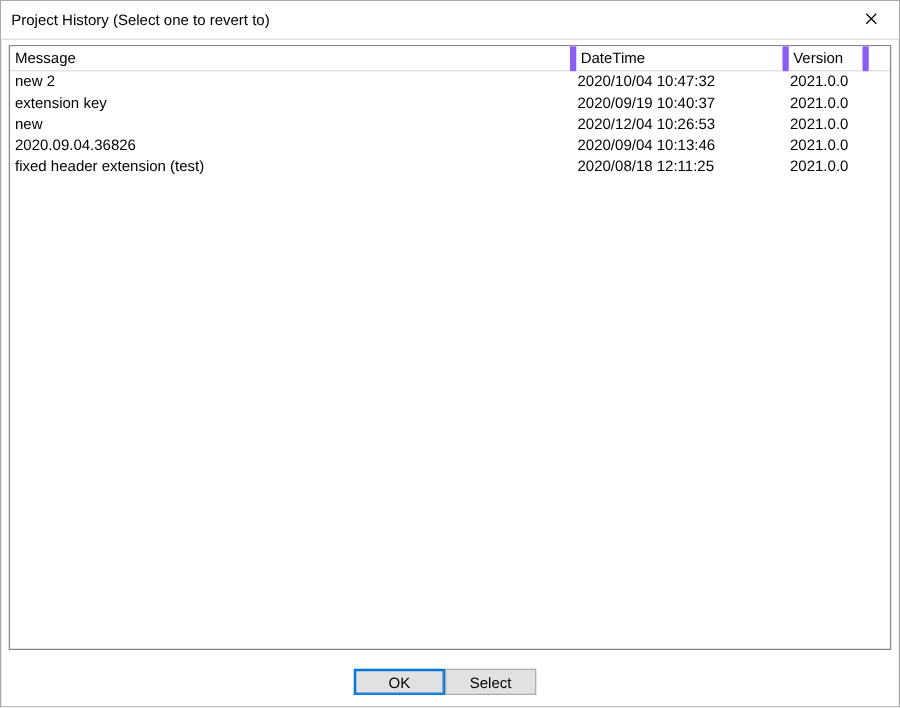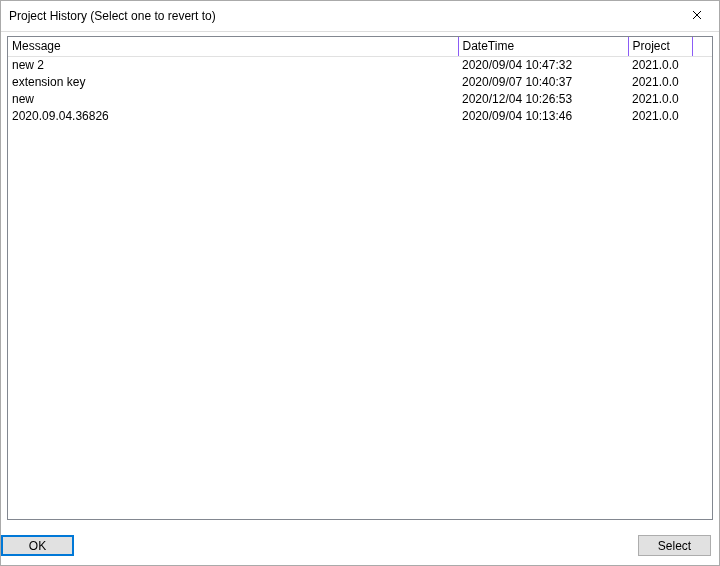--- a/index.html
+++ b/index.html
@@ -62,21 +62,21 @@
   table.list {
     border-collapse: collapse;
     width: 100%;
     table-layout: fixed;
   }
   table.list thead th {
     text-align: left;
     font-weight: normal;
     font-size: 12px;
     padding: 2px 6px 3px 4px;
-    border-right: 1px solid #8b5cf6;
+    border-right: 5px solid #8b5cf6;
     border-bottom: 1px solid #e1e1e1;
     background: #fff;
     height: 18px;
     box-sizing: border-box;
     white-space: nowrap;
     overflow: hidden;
   }
   table.list thead th:last-child {
     border-right: none;
   }
@@ -89,21 +89,21 @@
     box-sizing: border-box;
     vertical-align: middle;
     margin-left: 43px;
   }
   .col-msg { width: 450px; }
   .col-dt  { width: 170px; }
   .col-ver { width: 64px; }
   .col-gap { width: auto; }
   .footer {
     display: flex;
-    justify-content: space-between;
+    justify-content: center;
     padding: 9px 8px 9px 0;
     gap: 0;
   }
   .btn {
     width: 73px;
     height: 21px;
     font-family: inherit;
     font-size: 12px;
     background: #e1e1e1;
     border: 1px solid #adadad;
@@ -139,46 +139,52 @@
         <colgroup>
           <col class="col-msg">
             <col class="col-dt">
             <col class="col-ver">
             <col class="col-gap">
         </colgroup>
         <thead>
           <tr>
             <th>Message</th>
             <th>DateTime</th>
-            <th>Project</th>
+            <th>Version</th>
             <th></th>
           </tr>
         </thead>
         <tbody>
           <tr>
             <td>new 2</td>
-            <td>2020/09/04 10:47:32</td>
+            <td>2020/10/04 10:47:32</td>
             <td>2021.0.0</td>
             <td></td>
           </tr>
           <tr>
             <td>extension key</td>
-            <td>2020/09/07 10:40:37</td>
+            <td>2020/09/19 10:40:37</td>
             <td>2021.0.0</td>
             <td></td>
           </tr>
           <tr>
             <td>new</td>
             <td>2020/12/04 10:26:53</td>
             <td>2021.0.0</td>
             <td></td>
           </tr>
           <tr>
             <td>2020.09.04.36826</td>
             <td>2020/09/04 10:13:46</td>
+            <td>2021.0.0</td>
+            <td></td>
+          </tr>
+          <tr>
+            <td>fixed header extension (test)</td>
+            <td>2020/08/18 12:11:25</td>
             <td>2021.0.0</td>
             <td></td>
           </tr>
         </tbody>
       </table>
     </div>
   </div>
 
   <div class="footer">
     <button class="btn default">OK</button>

